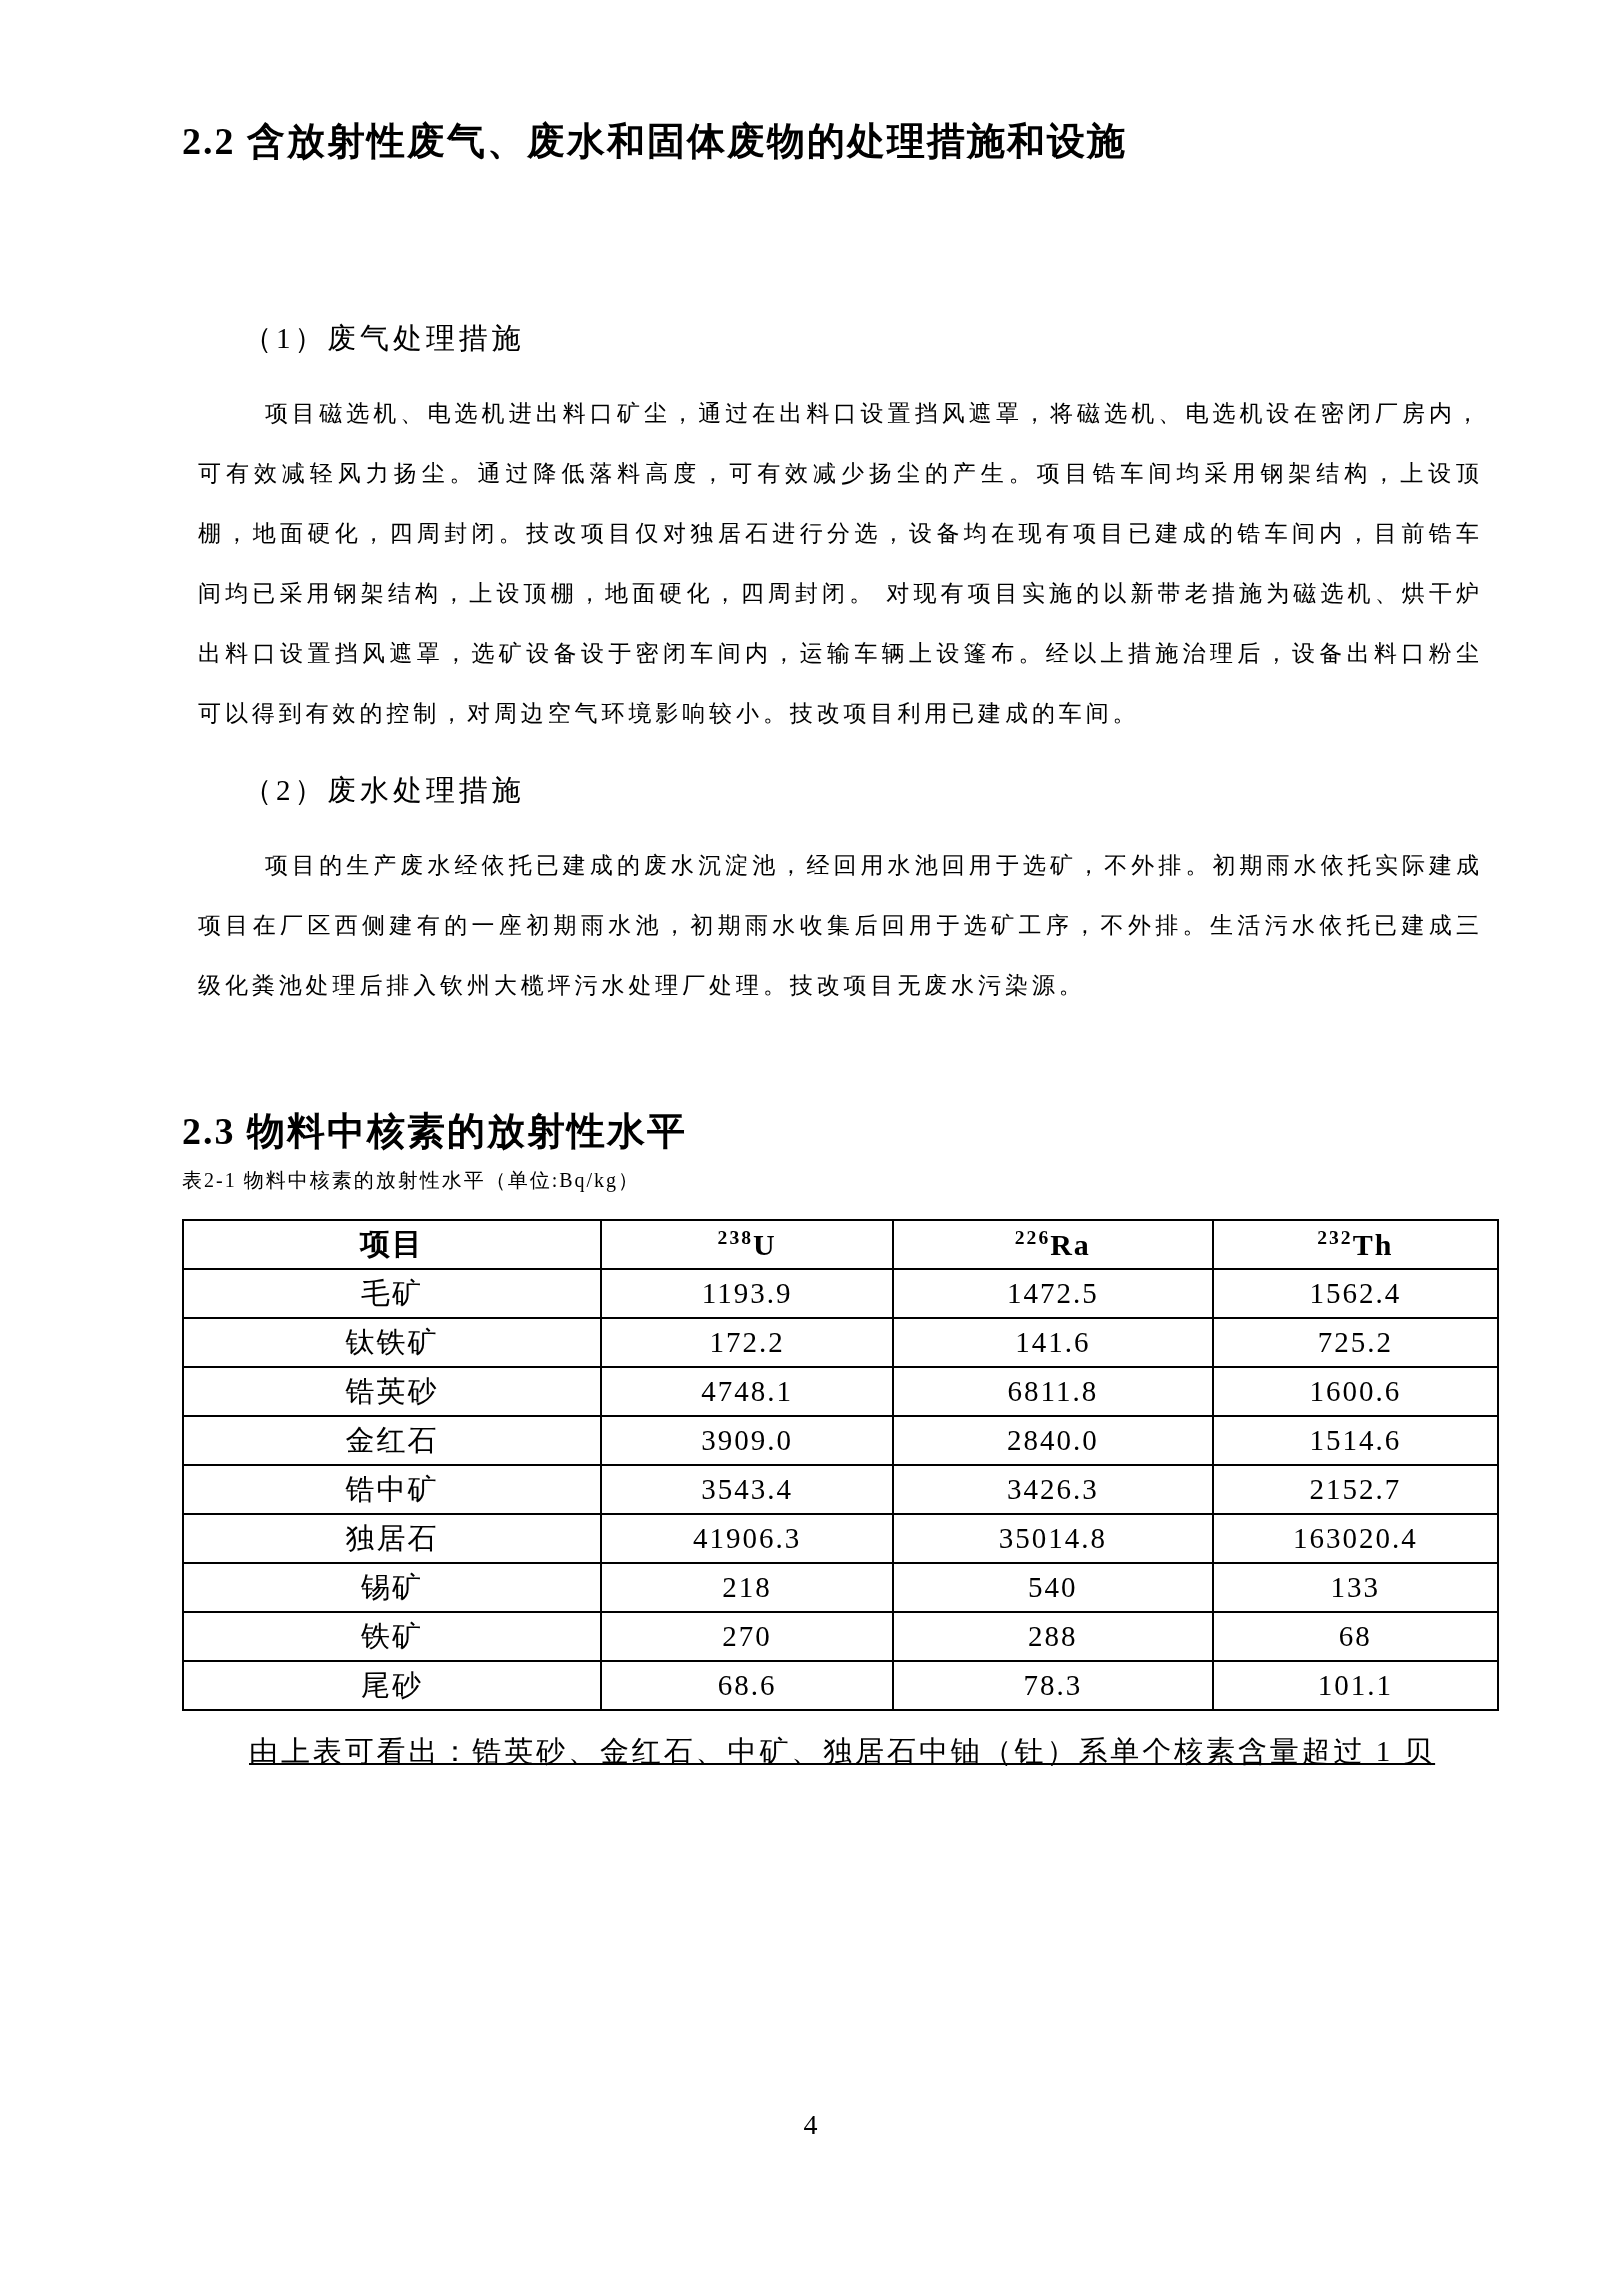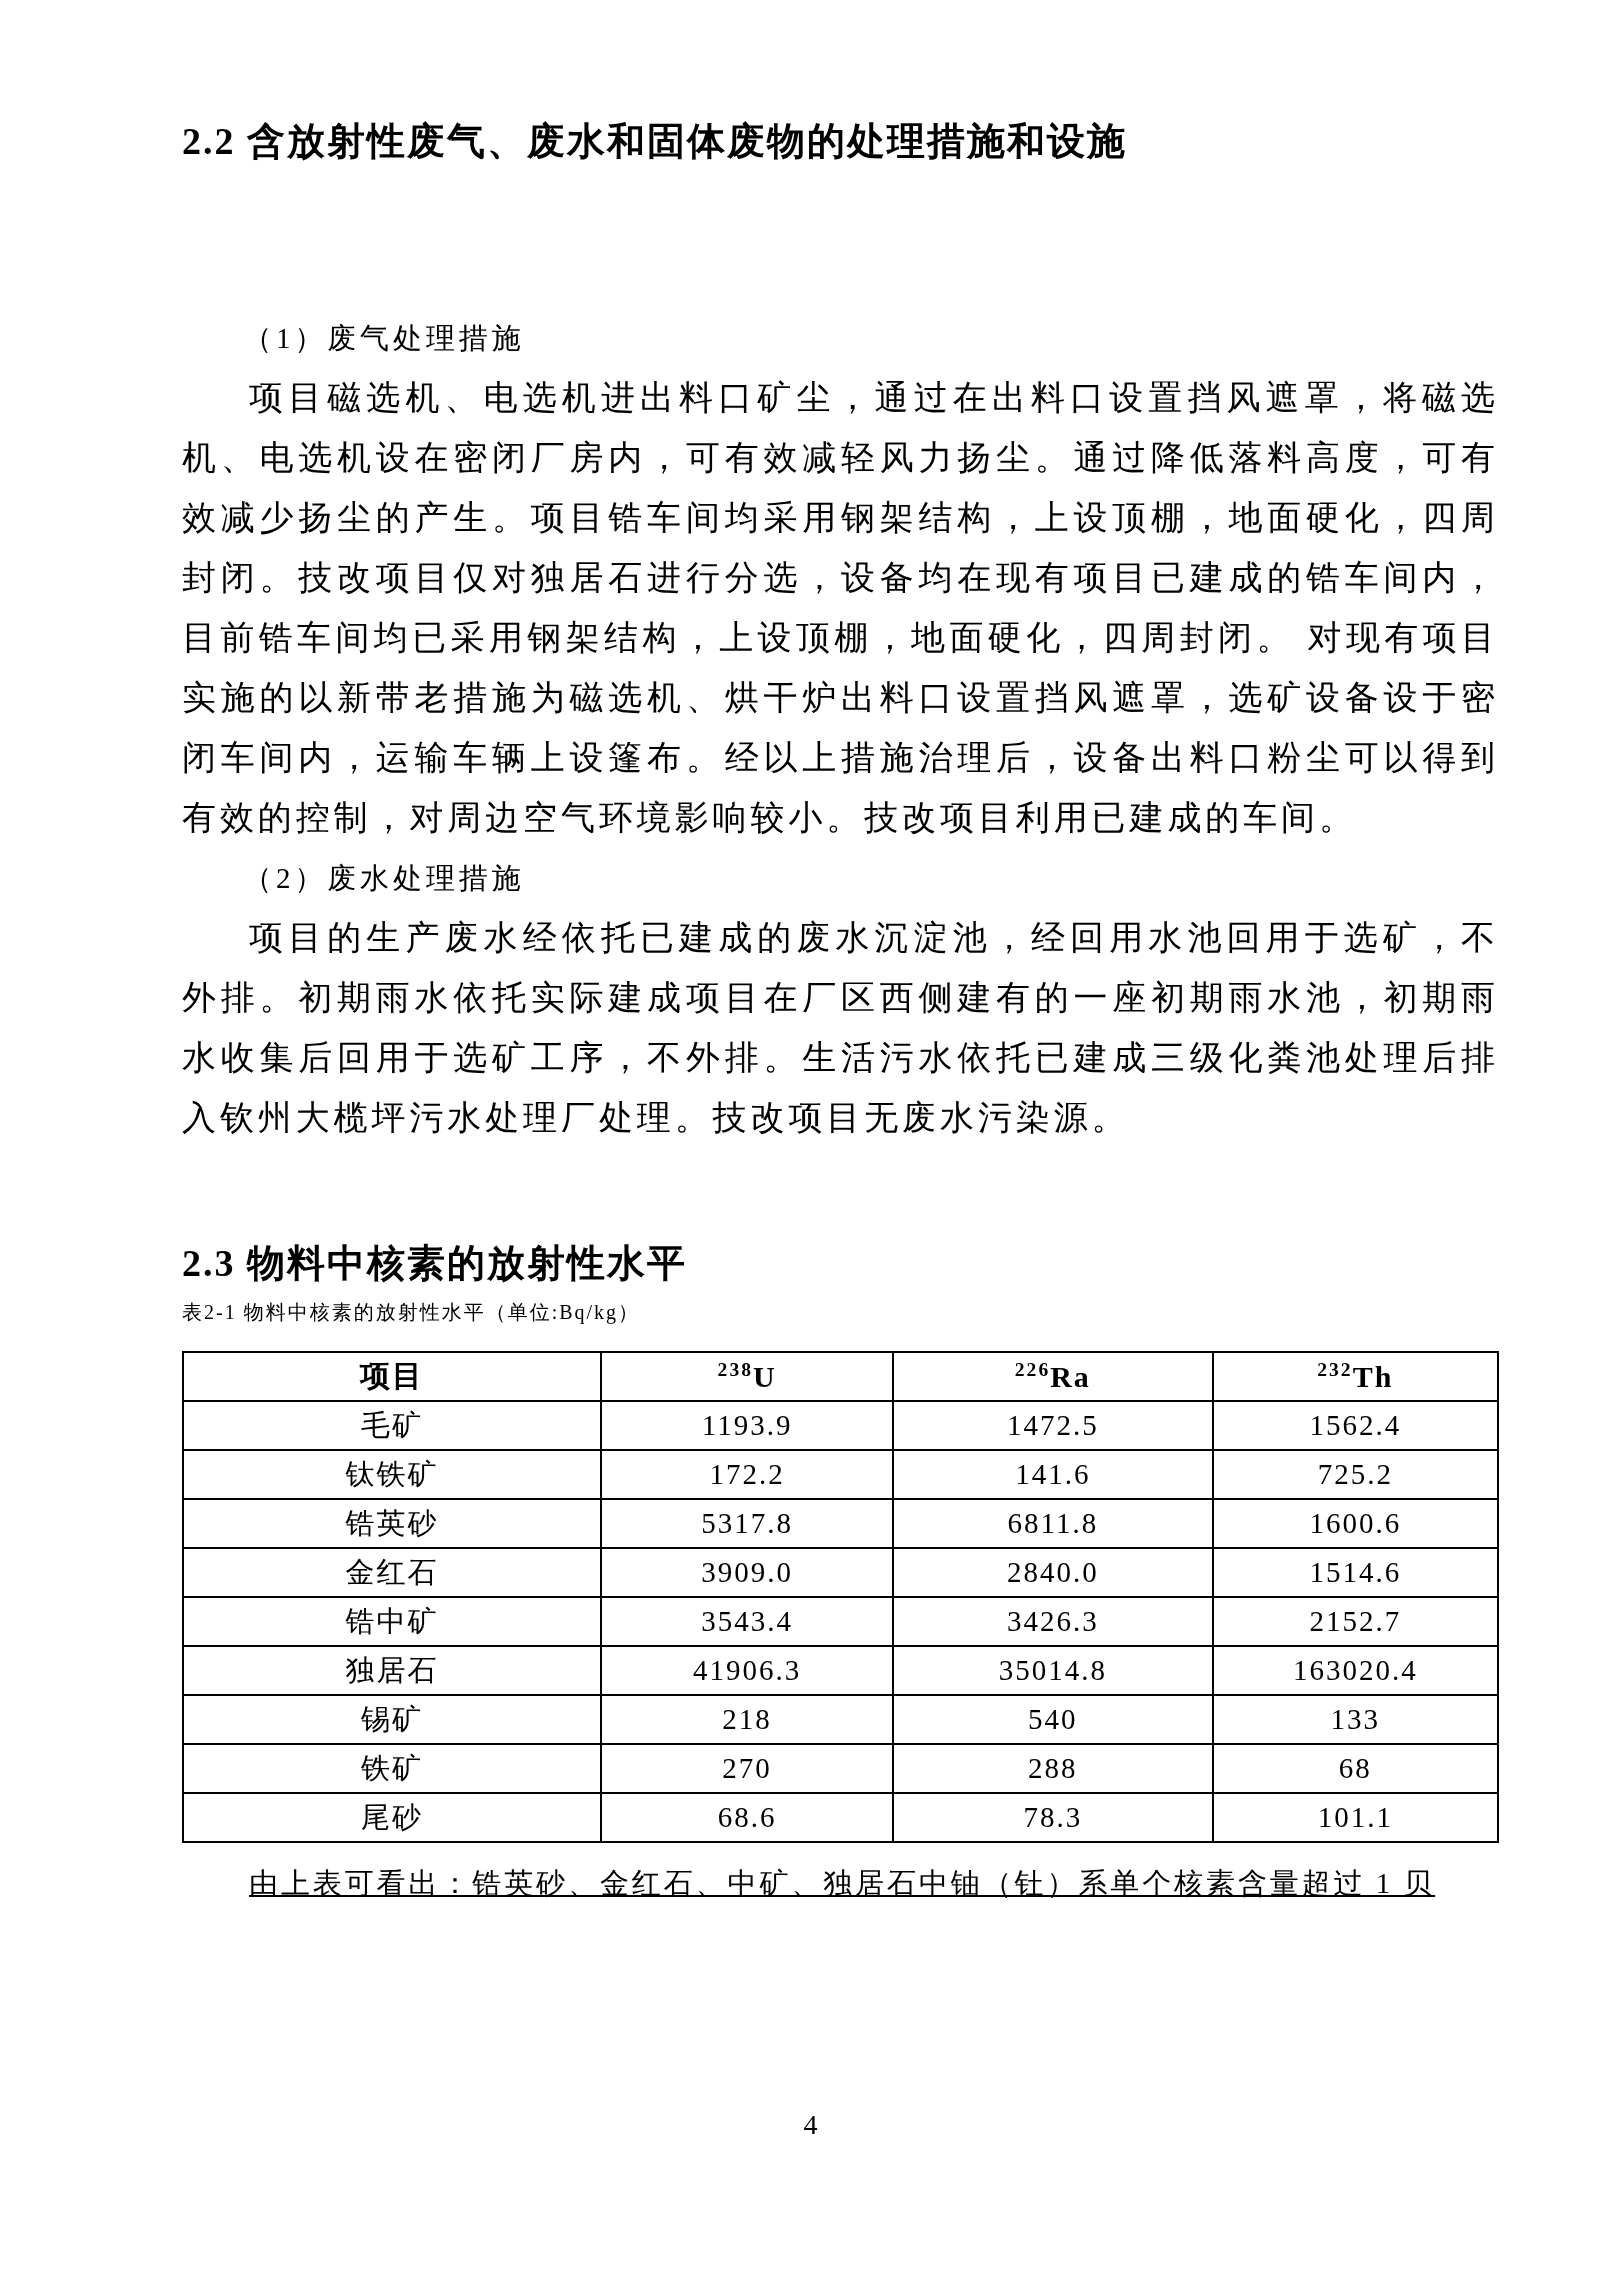--- a/index.html
+++ b/index.html
@@ -30,22 +30,22 @@
   .sub-heading{
     margin:0;
     font-size:29px;
     line-height:60px;
     letter-spacing:3.9px;
     text-indent:61px;
     font-weight:normal;
   }
   #sub1{margin-top:141px;}
   .para{
-    margin:0;
-    font-size:34px;
+    margin:16px;
+    font-size:23px;
     line-height:60px;
     letter-spacing:3.9px;
     text-indent:67px;
     text-align:justify;
     text-justify:inter-character;
   }
   #para3{margin-top:78px;}
   .table-caption{
     margin:3.9px 0 0 0;
     font-size:20px;
@@ -134,21 +134,21 @@
             <td>1562.4</td>
           </tr>
           <tr>
             <td>钛铁矿</td>
             <td>172.2</td>
             <td>141.6</td>
             <td>725.2</td>
           </tr>
           <tr>
             <td>锆英砂</td>
-            <td>5317.8</td>
+            <td>4748.1</td>
             <td>6811.8</td>
             <td>1600.6</td>
           </tr>
           <tr>
             <td>金红石</td>
             <td>3909.0</td>
             <td>2840.0</td>
             <td>1514.6</td>
           </tr>
           <tr>

